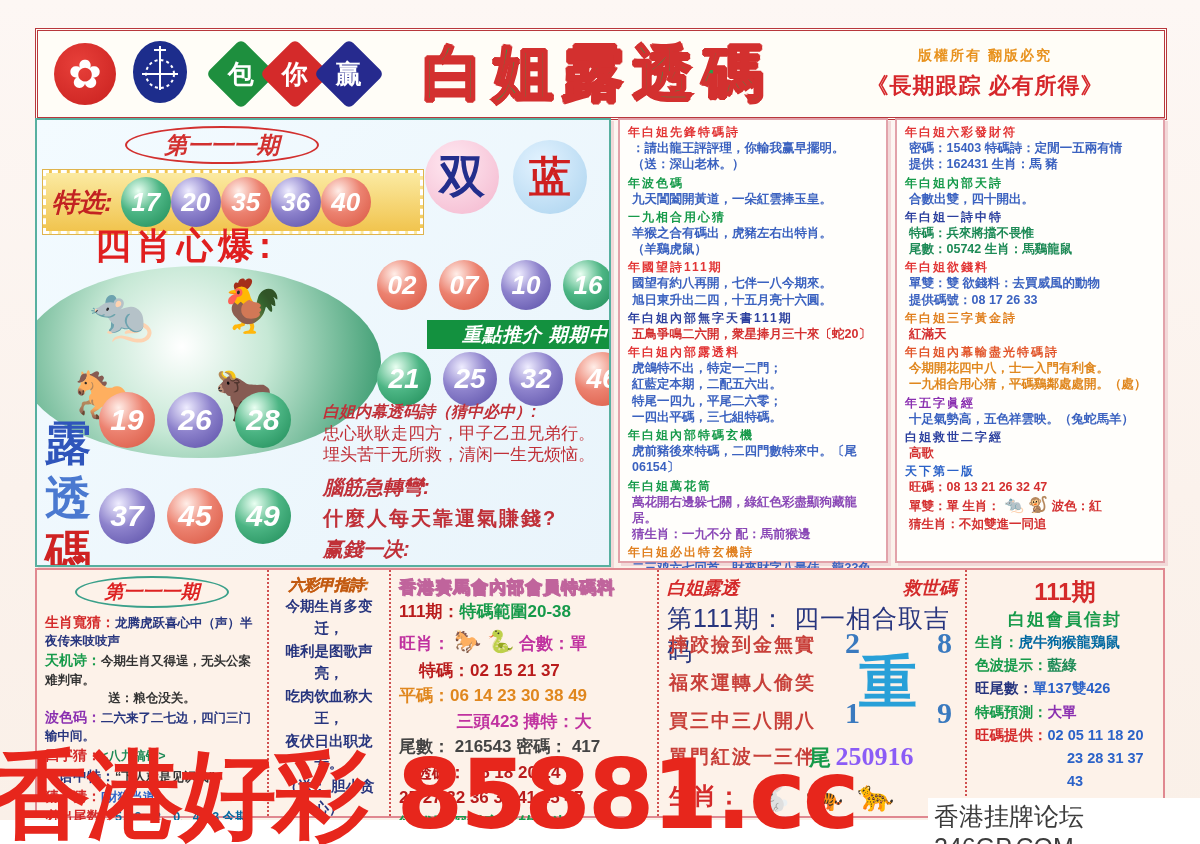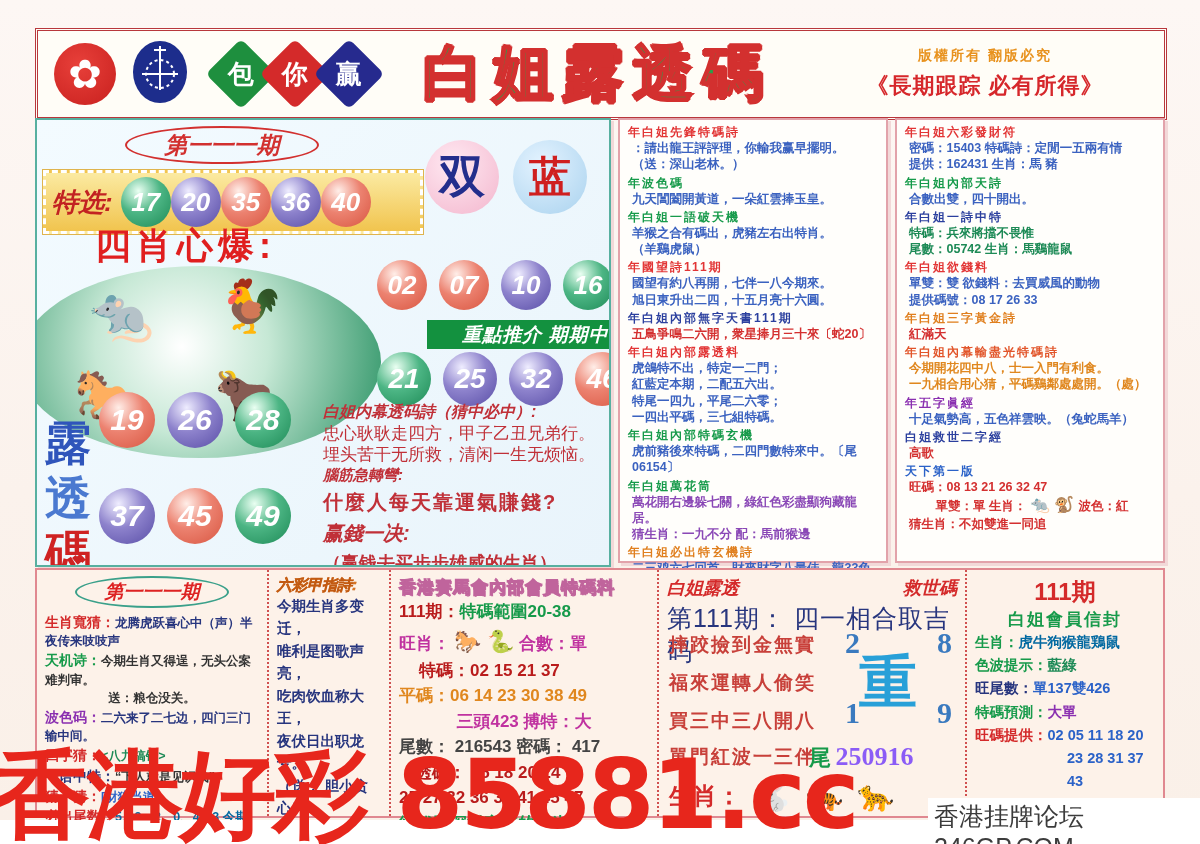--- a/index.html
+++ b/index.html
@@ -50,42 +50,42 @@
              background:radial-gradient(circle at 45% 42%,#ffffff 0%,#c6e8d5 38%,#43a076 88%);}
   .g-ellipse span{position:absolute;font-size:52px;}
   .an0{left:70px;top:18px;} .an1{left:200px;top:10px;} .an2{left:55px;top:100px;} .an3{left:195px;top:100px;}
   .promo{position:absolute;left:342px;top:200px;width:244px;height:29px;background:#13913f;color:#fff;
          font-weight:bold;font-style:italic;font-size:19px;display:flex;align-items:center;justify-content:center;letter-spacing:1px;margin-left:48px;}
   .lu-char{position:absolute;left:8px;font-weight:900;font-size:46px;}
   .lu0{top:293px;color:#2f55bb;} .lu1{top:348px;color:#4a79d0;} .lu2{top:402px;color:#cf2222;}
   .poem{position:absolute;left:286px;top:282px;width:282px;color:#c03038;}
   .poem .pt{font-weight:bold;font-style:italic;font-size:16px;}
   .poem .pl{font-size:17px;line-height:1.25;}
-  .poem .rt{font-weight:bold;font-style:italic;font-size:15px;margin-top:0;}
+  .poem .rt{font-weight:bold;font-style:italic;font-size:20px;margin-top:8px;}
   .poem .rq{font-size:20px;font-weight:bold;letter-spacing:2px;margin-top:4px;}
   .poem .rl{font-size:20px;font-weight:900;font-style:italic;margin-top:4px;}
   .poem .ra{font-size:18px;font-weight:bold;margin-top:4px;}
   .mp,.rp{position:absolute;top:0;width:270px;height:445px;border:2px solid #e2a2aa;background:#fffefb;
           box-shadow:3px 3px 0 #f2d8d8;padding:5px 8px;box-sizing:border-box;}
   .mp{left:583px;} .rp{left:860px;}
   .sec{margin-bottom:3px;}
   .sec-t{font-weight:900;font-size:12px;letter-spacing:2px;line-height:1.25;}
   .sec-l{font-size:12.5px;font-weight:bold;line-height:1.3;padding-left:4px;}
   .tc-red{color:#e23535;} .tc-green{color:#169a4a;} .tc-navy{color:#2b3f9e;} .tc-orange{color:#e07f1e;}
   .tc-orred{color:#e2552a;} .tc-purple{color:#8a2fb0;} .tc-blue{color:#2b62c8;}
   .lc-blue{color:#3b62c0;} .lc-red{color:#d43030;} .lc-green{color:#1d8a56;} .lc-orange{color:#e0871e;}
   .lc-purple{color:#8a48b6;}
-  .zrow{display:flex;align-items:center;gap:4px;justify-content:center;}
+  .zrow{display:flex;align-items:center;gap:4px;}
   .zglyph{font-size:16px;}
   
   .bottom{position:absolute;left:35px;top:568px;width:1130px;height:250px;border:2px solid #e08890;
           background:#fdf2e9;display:flex;box-sizing:border-box;}
   .bp{padding:6px 8px;box-sizing:border-box;position:relative;}
   .bp + .bp{border-left:2px dotted #d05050;}
-  .bp1{width:230px;} .bp2{width:122px;} .bp3{width:268px;} .bp4{width:308px;} .bp5{width:200px;flex:1;}
+  .bp1{width:230px;} .bp2{width:122px;text-align:center;} .bp3{width:268px;} .bp4{width:308px;} .bp5{width:200px;flex:1;}
   .p1-issue{display:block;margin:0 auto 4px auto;width:150px;border:2px solid #3aa08a;border-radius:50%;
             color:#d22;font-weight:bold;font-style:italic;font-size:19px;text-align:center;padding:1px 0;}
   .p1-row{font-size:12.5px;line-height:1.45;font-weight:bold;}
   .p1-row .lbl{font-size:14px;}
   .l-red{color:#d42a2a;} .l-green{color:#169a4a;} .l-purple{color:#8a2fb0;} .l-navy{color:#27357e;}
   .t-dark{color:#333;} .t-navy{color:#27357e;} .t-blue{color:#2b62c8;} .t-green{color:#1d8a56;} .t-red{color:#0369a1;}
   .p2-title{color:#e8872a;font-weight:900;font-style:italic;font-size:15px;-webkit-text-stroke:0.5px #c25a12;}
   .p2-line{color:#27357e;font-weight:bold;font-size:14.5px;line-height:1.55;}
   .p2-note{margin-top:6px;font-weight:bold;}
   .p2-note .nl{color:#27357e;font-size:15px;} .p2-note .nt{color:#d42a2a;font-size:14px;line-height:1.4;}
@@ -259,21 +259,21 @@
       <div class="sec">
         <div class="sec-t tc-red">年白姐先鋒特碼詩</div>
         <div class="sec-l lc-blue">：請出龍王評評理，你輸我赢早擺明。</div>
         <div class="sec-l lc-blue">（送：深山老林。）</div>
       </div>
       <div class="sec">
         <div class="sec-t tc-green">年波色碼</div>
         <div class="sec-l lc-blue">九天閶闔開黃道，一朵紅雲捧玉皇。</div>
       </div>
       <div class="sec">
-        <div class="sec-t tc-green">年白姐一語破天機</div>
+        <div class="sec-t tc-green">一九相合用心猜</div>
         <div class="sec-l lc-blue">羊猴之合有碼出，虎豬左右出特肖。</div>
         <div class="sec-l lc-blue">（羊鷄虎鼠）</div>
       </div>
       <div class="sec">
         <div class="sec-t tc-red">年國望詩111期</div>
         <div class="sec-l lc-blue">國望有約八再開，七伴一八今期來。</div>
         <div class="sec-l lc-blue">旭日東升出二四，十五月亮十六圓。</div>
       </div>
       <div class="sec">
         <div class="sec-t tc-navy">年白姐內部無字天書111期</div>

